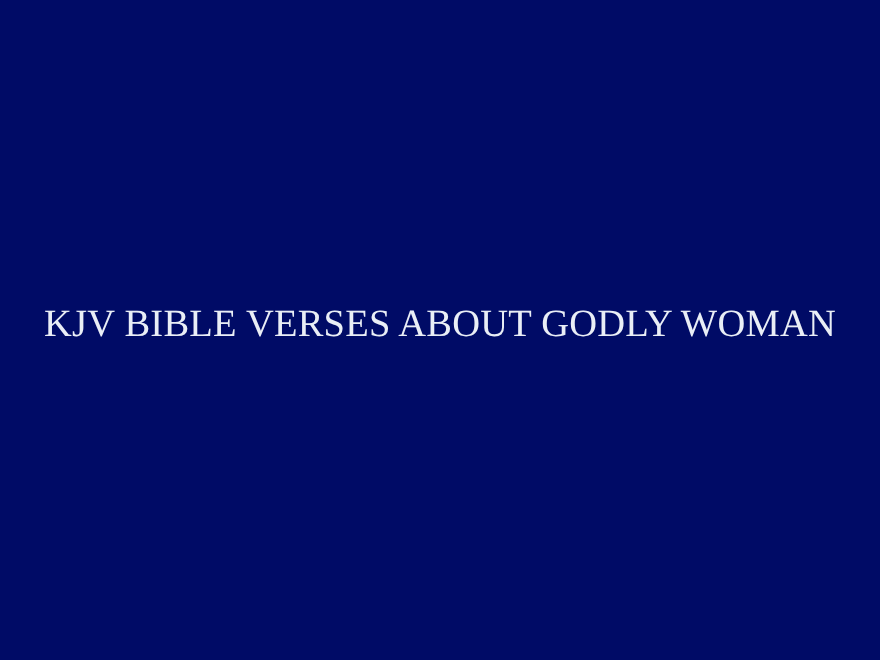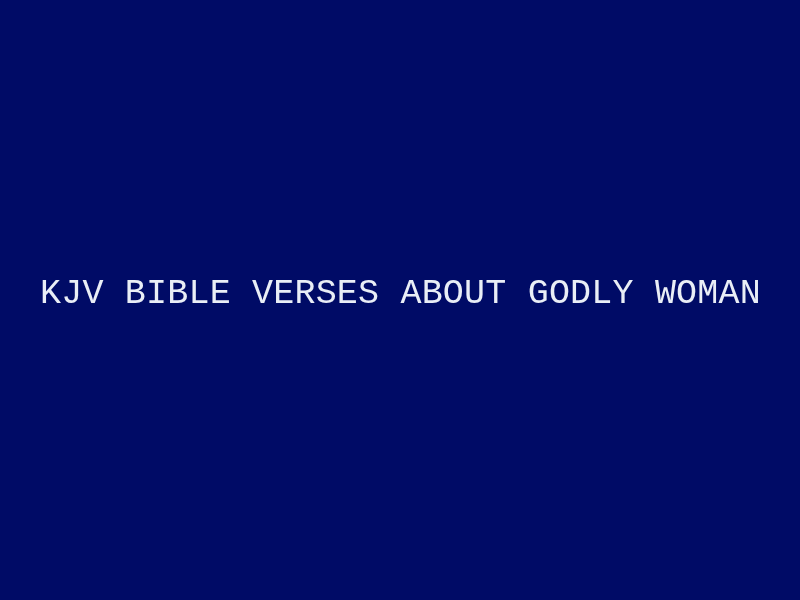--- a/index.html
+++ b/index.html
@@ -31,21 +31,21 @@
   .headline-wrap {
     width: 800px;
     padding: 0 40px;
     box-sizing: border-box;
     text-align: center;
   }
 
   .headline {
     margin: 0;
     
-    font-family: Liberation Mono, monospace;
+    font-family: Liberation Serif, serif;
     font-size: 35px;
     font-weight: 400;
     line-height: 1.15;
     letter-spacing: 0.2px;
     color: #E9EEF6;
     text-transform: uppercase;
     white-space: nowrap;
     
     position: relative;
     top: -6px;

